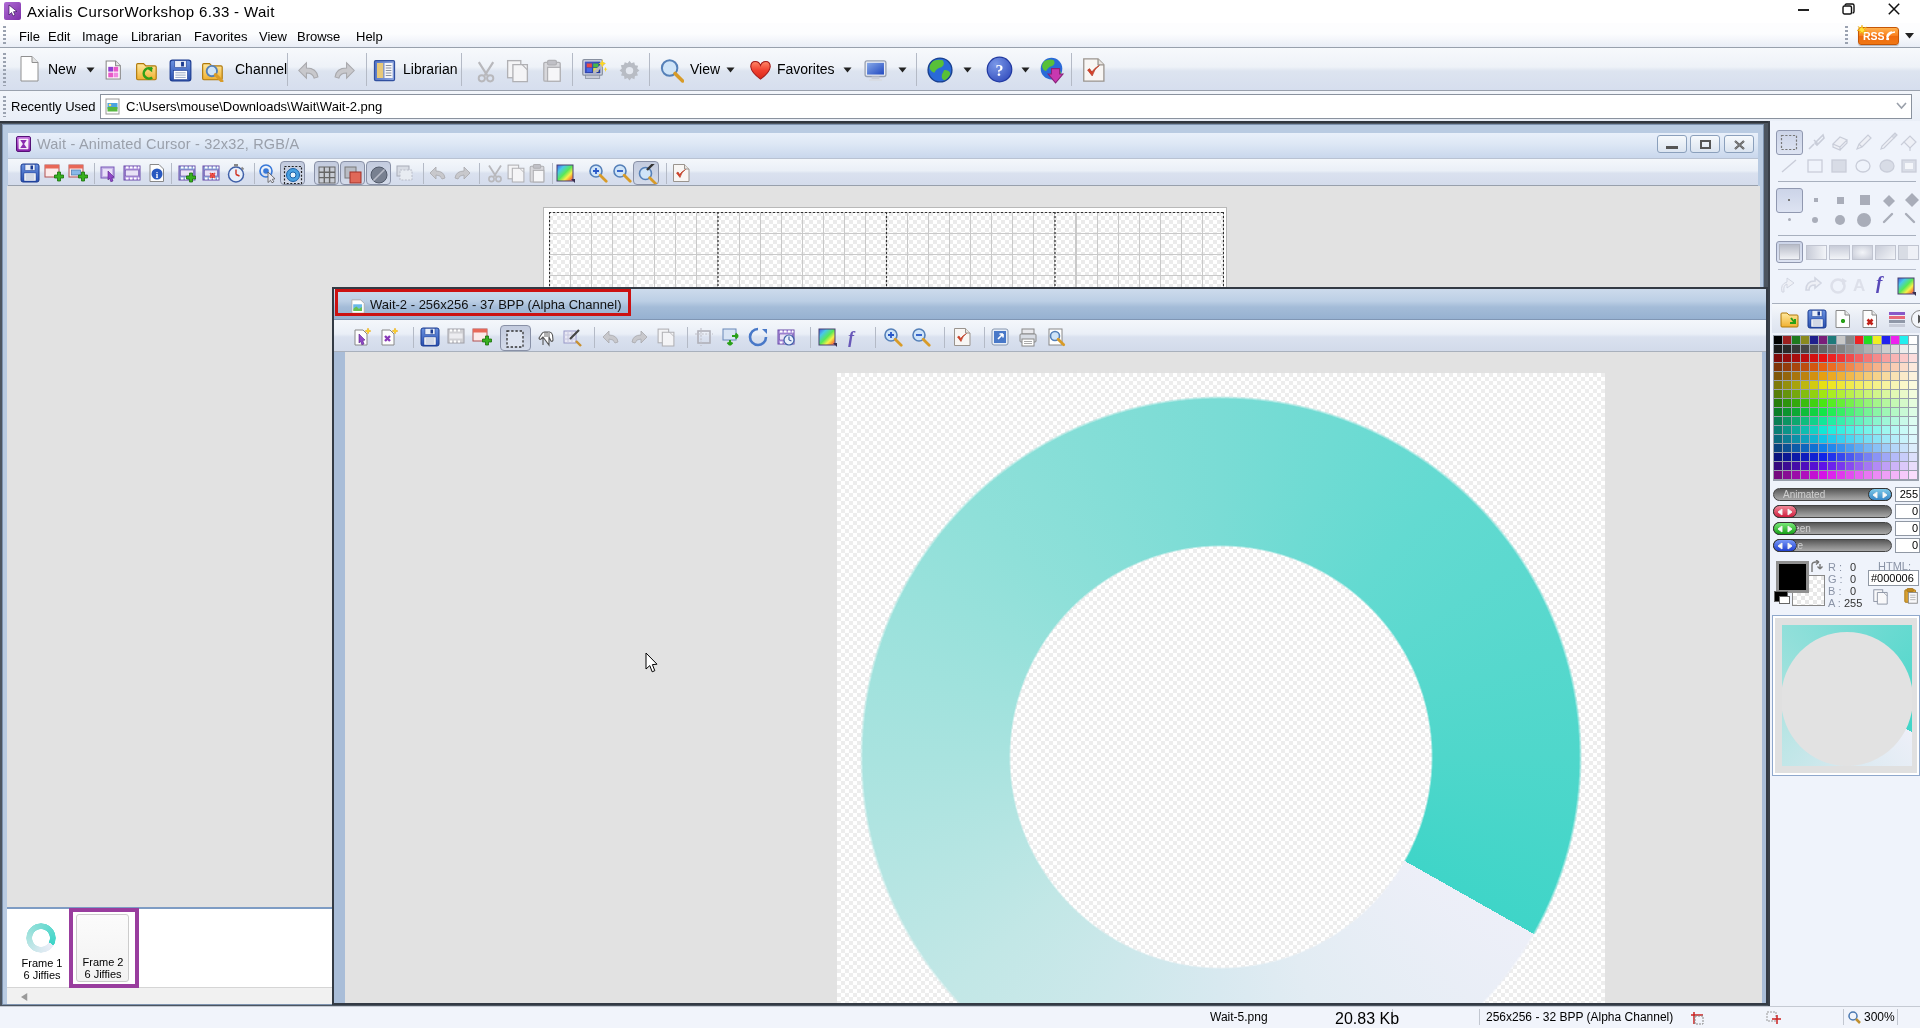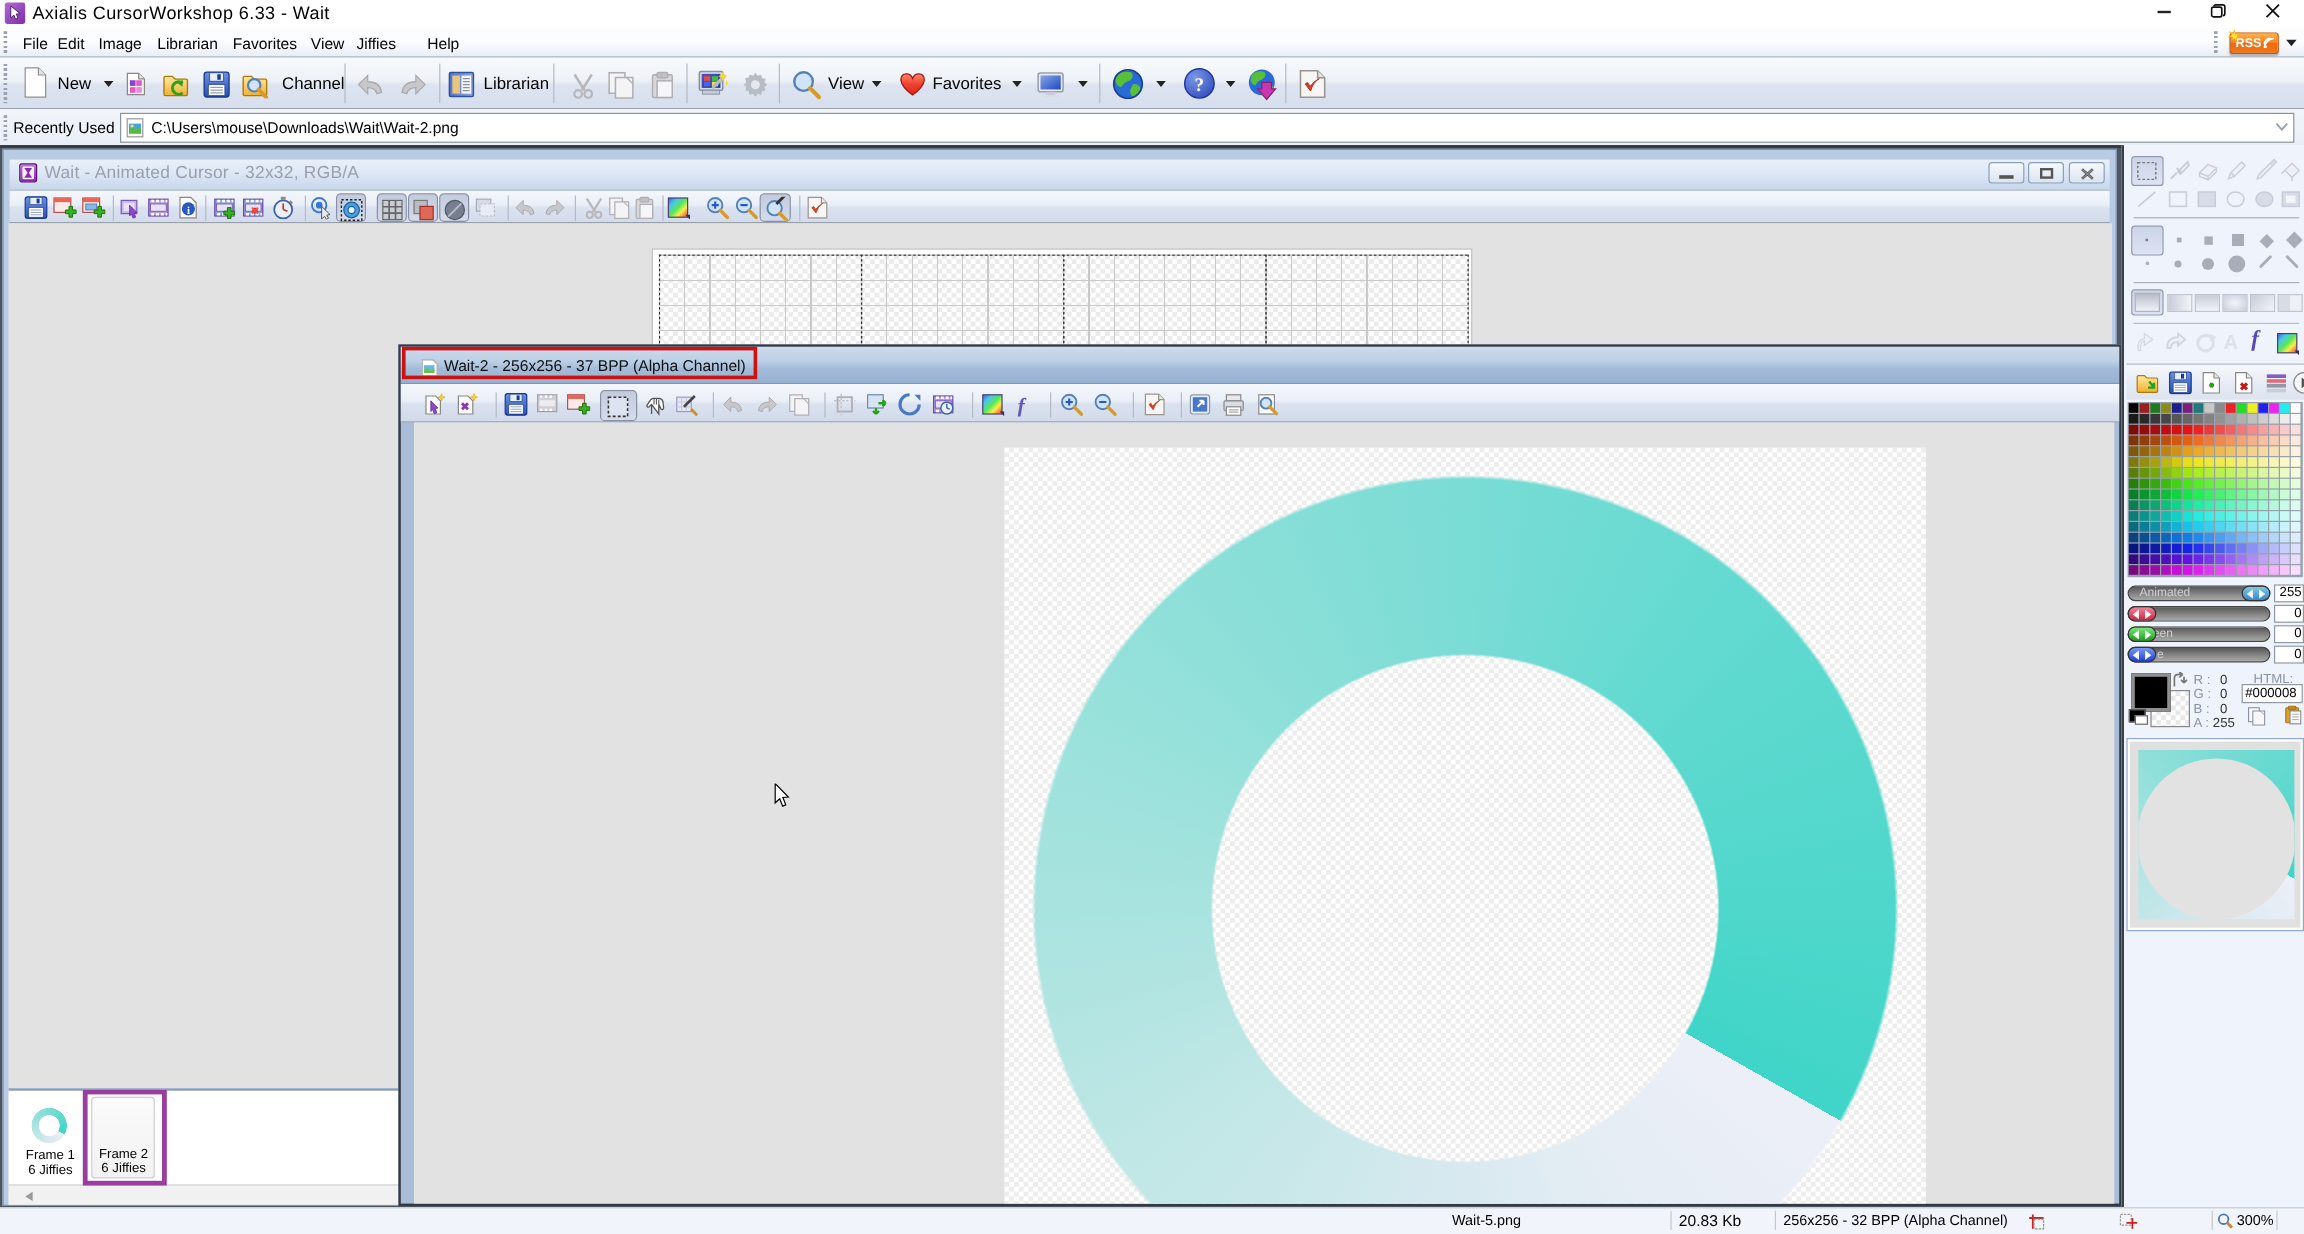--- a/index.html
+++ b/index.html
@@ -33,21 +33,21 @@
   </svg>
 
 <div class="abs" style="left:0;top:23px;width:1920px;height:25px;background:linear-gradient(#fdfdfe,#fcfdfe 45%,#e9edf6);border-bottom:1px solid #98a0ac;"></div>
 <div class="grip" style="left:3px;top:26px;height:19px;"></div>
 <div class="txt" style="left:19px;top:29px;font-size:13px;">File</div>
 <div class="txt" style="left:48px;top:29px;font-size:13px;">Edit</div>
 <div class="txt" style="left:82px;top:29px;font-size:13px;">Image</div>
 <div class="txt" style="left:131px;top:29px;font-size:13px;">Librarian</div>
 <div class="txt" style="left:194px;top:29px;font-size:13px;">Favorites</div>
 <div class="txt" style="left:259px;top:29px;font-size:13px;">View</div>
-<div class="txt" style="left:297px;top:29px;font-size:13px;">Jiffies</div>
+<div class="txt" style="left:297px;top:29px;font-size:13px;">Browse</div>
 <div class="txt" style="left:356px;top:29px;font-size:13px;">Help</div>
 <div class="grip" style="left:1845px;top:26px;height:19px;"></div>
 
 <div class="abs" style="left:1858px;top:27px;width:41px;height:18px;border-radius:3px;background:linear-gradient(#ffb14e,#f97d1c 50%,#ef6a0e 51%,#f07714);border:1px solid #c65606;box-shadow:0 1px 1px rgba(0,0,0,.25);"></div>
 <div class="txt" style="left:1863px;top:30px;font-size:10.5px;font-weight:bold;color:#fff;">RSS</div>
 <svg class="abs" style="left:1886px;top:31px;" width="10" height="10" viewBox="0 0 10 10">
     <path d="M1 9 A 8 8 0 0 1 9 1 M1 6 A 5 5 0 0 1 6 1" fill="none" stroke="#fff" stroke-width="1.6"></path>
     <circle cx="2" cy="8" r="1.2" fill="#fff"></circle>
   </svg>
 <svg class="abs" style="left:1857px;top:25px;" width="10" height="10" viewBox="0 0 10 10">
@@ -1126,21 +1126,21 @@
 <div class="txt" style="left:58px;top:440px;font-size:11px;color:#8a93a6;">R :</div>
 <div class="txt" style="left:80px;top:440px;font-size:11px;color:#333;">0</div>
 <div class="txt" style="left:58px;top:452px;font-size:11px;color:#8a93a6;">G :</div>
 <div class="txt" style="left:80px;top:452px;font-size:11px;color:#333;">0</div>
 <div class="txt" style="left:58px;top:464px;font-size:11px;color:#8a93a6;">B :</div>
 <div class="txt" style="left:80px;top:464px;font-size:11px;color:#333;">0</div>
 <div class="txt" style="left:58px;top:476px;font-size:11px;color:#8a93a6;">A :</div>
 <div class="txt" style="left:74px;top:476px;font-size:11px;color:#333;">255</div>
 <div class="txt" style="left:108px;top:439px;font-size:11px;color:#8a93a6;">HTML:</div>
 <div class="abs" style="left:98px;top:449px;width:51px;height:16px;background:#fff;border:1px solid #9098a4;"></div>
-<div class="txt" style="left:101px;top:451px;font-size:11px;">#000008</div>
+<div class="txt" style="left:101px;top:451px;font-size:11px;">#000006</div>
 <svg class="abs" style="left:101px;top:467px;" width="19" height="17" viewBox="0 0 19 19">
         <rect x="2" y="2" width="10" height="13" fill="#f8f8fa" stroke="#8890a0"></rect>
         <path d="M6 5 H17 V18 H6 Z" fill="#f8f8fa" stroke="#8890a0"></path>
         <path d="M13 5 L17 9" stroke="#8890a0" stroke-width="0.8"></path>
       </svg>
 <svg class="abs" style="left:132px;top:467px;" width="19" height="17" viewBox="0 0 19 19">
         <rect x="2" y="2" width="12" height="14" rx="1" fill="#d8a030" stroke="#a87818"></rect>
         <rect x="4.5" y="0.5" width="7" height="3.5" rx="1" fill="#c08820" stroke="#a87818"></rect>
         <rect x="6" y="5" width="10" height="12" fill="#f8f8fa" stroke="#888"></rect>
         <path d="M8 8 H14 M8 10.5 H14 M8 13 H14" stroke="#aaa" stroke-width="0.9"></path>
@@ -1150,21 +1150,21 @@
 <div class="abs" style="left:12px;top:504px;width:130px;height:141px;overflow:hidden;
  background:conic-gradient(from 119.5deg at 50% 50%,#edeff8 0deg,#d8e9f0 61deg,#a9e3df 150deg,#7adcd5 240deg,#4fd7cb 330deg,#3fd5c8 360deg);">
  <div class="abs" style="left:-1px;top:7px;width:132px;height:134px;border-radius:50%;background:#e2e2e2;"></div>
       </div>
     </div>
 </div>
 
 <div class="abs" style="left:0;top:1006px;width:1920px;height:22px;background:#f1f4fb;border-top:1px solid #c5cad3;"></div>
 <div class="txt" style="left:1210px;top:1010px;font-size:12px;">Wait-5.png</div>
 <div class="abs" style="left:1392px;top:1009px;width:1px;height:16px;background:#c2c7d0;"></div>
-<div class="txt" style="left:1399px;top:1010px;font-size:13px;">20.83 Kb</div>
+<div class="txt" style="left:1335px;top:1010px;font-size:16px;">20.83 Kb</div>
 <div class="abs" style="left:1479px;top:1009px;width:1px;height:16px;background:#c2c7d0;"></div>
 <div class="txt" style="left:1486px;top:1010px;font-size:12px;">256x256 - 32 BPP (Alpha Channel)</div>
 <svg class="abs" style="left:1690px;top:1011px;" width="14" height="14" viewBox="0 0 14 14">
     <path d="M4 1 V13 M1 4 H13" stroke="#cc2222" stroke-width="1.5"></path>
     <rect x="5" y="5" width="8" height="8" fill="none" stroke="#888" stroke-width="1" stroke-dasharray="2 1"></rect>
   </svg>
 <svg class="abs" style="left:1766px;top:1011px;" width="16" height="14" viewBox="0 0 16 14">
     <rect x="1" y="1" width="9" height="9" fill="none" stroke="#999" stroke-width="1" stroke-dasharray="2 1"></rect>
     <path d="M11 4 V13 M6 8 H15" stroke="#cc2222" stroke-width="1.5"></path>
   </svg>

